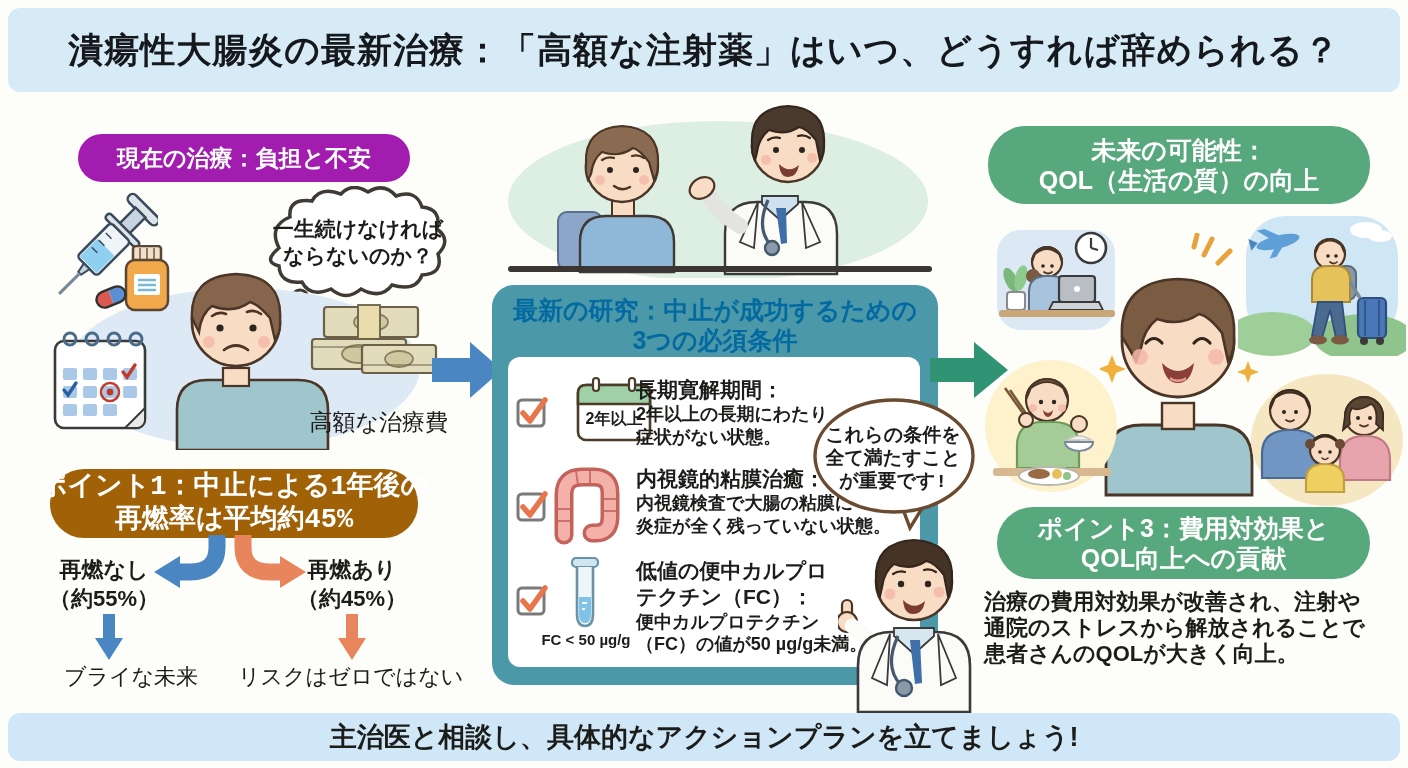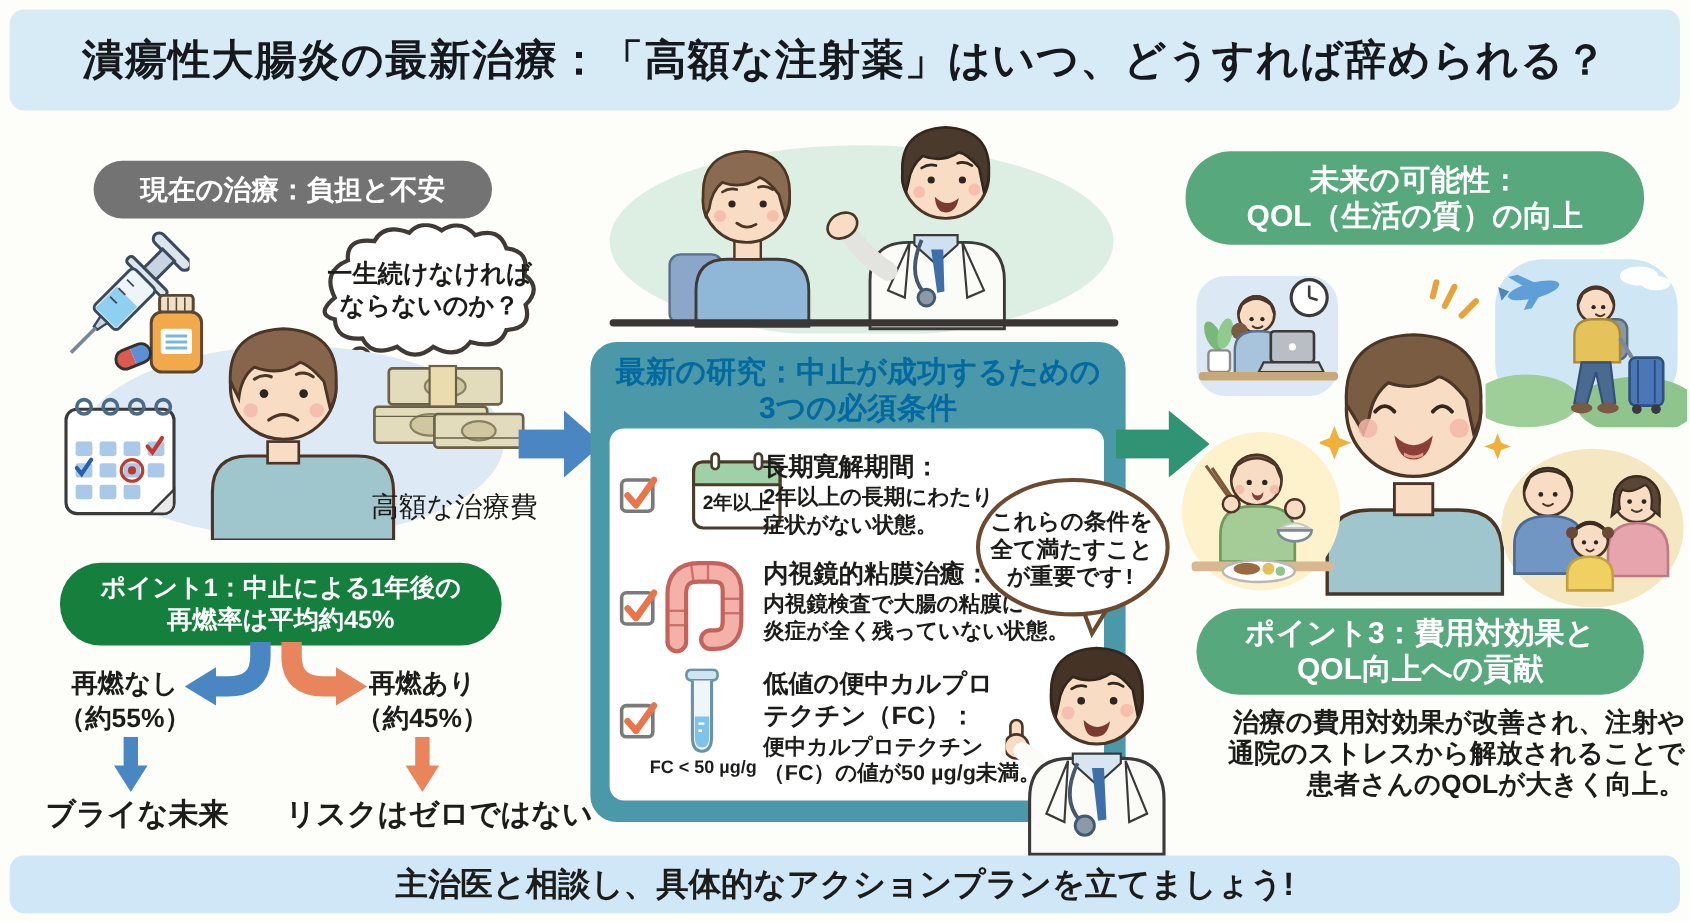--- a/index.html
+++ b/index.html
@@ -4,31 +4,31 @@
 <style>
   html,body{margin:0;padding:0;background:#fff;}
   .stage{position:relative;width:1408px;height:768px;background:#fdfdfa;
          font-family:"Liberation Sans",sans-serif;color:#1c1c1a;overflow:hidden;}
   .abs{position:absolute;}
   .banner{background:#d7ebf7;border-radius:12px;display:flex;align-items:center;justify-content:center;}
   .title{font-size:35px;font-weight:800;letter-spacing:1px;color:#15181c;white-space:nowrap;}
   .pill{display:flex;flex-direction:column;align-items:center;justify-content:center;
         color:#fff;font-weight:800;text-align:center;line-height:1.22;}
   .pill .ln{white-space:nowrap;}
-  .blue-pill{background:#737373;border-radius:26px;font-size:23px;}
-  .blue-pill2{background:#15803d;border-radius:34px;font-size:21px;}
+  .blue-pill{background:#a21caf;border-radius:26px;font-size:23px;}
+  .blue-pill2{background:#a16207;border-radius:34px;font-size:27px;font-family:Liberation Mono, monospace;}
   .teal-box{background:#4a98a8;border-radius:22px;}
   .teal-head{color:#0369a1;font-weight:800;font-size:25px;line-height:1.2;text-align:center;}
   .white-panel{background:#ffffff;border-radius:12px;}
   .green-pill{background:#57a87c;border-radius:38px;font-size:25px;}
   .item-title{font-size:21px;font-weight:800;line-height:1.26;white-space:nowrap;}
   .item-desc{font-size:18px;font-weight:700;line-height:1.24;white-space:nowrap;}
   .fc-caption{font-size:15px;font-weight:700;text-align:center;white-space:nowrap;}
   .branch-label{font-size:22px;font-weight:800;line-height:1.3;text-align:center;white-space:nowrap;}
-  .outcome{font-size:25px;font-weight:700;text-align:left;white-space:nowrap;}
+  .outcome{font-size:22px;font-weight:400;text-align:right;white-space:nowrap;}
   .cost-label{font-size:23px;font-weight:400;text-align:right;white-space:nowrap;}
   .thought-text{font-size:21px;font-weight:800;text-align:center;line-height:1.3;white-space:nowrap;}
   .speech-text{font-size:19px;font-weight:800;text-align:center;line-height:1.22;white-space:nowrap;}
   .point3-body{font-size:22px;font-weight:800;line-height:1.18;white-space:nowrap;}
   .footer-text{font-size:27px;font-weight:800;white-space:nowrap;}
 </style>
 </head>
 <body>
 
 <div class="stage">
@@ -457,21 +457,21 @@
     <circle cx="72" cy="84" r="1.8" fill="#2e2520"></circle>
       <circle cx="82" cy="84" r="1.8" fill="#2e2520"></circle>
     <path d="M74,90 q3,3 6,0" fill="none" stroke="#4a3526" stroke-width="1.6" stroke-linecap="round"></path>
     <path d="M58,124 v-12 q0,-16 19,-16 q19,0 19,16 v12 Z" fill="#f0d060" stroke="#c0a040" stroke-width="2.2"></path>
   </svg>
 
   <div class="abs pill green-pill" style="left:997px;top:507px;width:373px;height:72px;">
     <div class="ln">ポイント3：費用対効果と</div>
     <div class="ln">QOL向上への貢献</div>
   </div>
-  <div class="abs point3-body" style="left:1008px;top:589px;width:396px;text-align:right;">
+  <div class="abs point3-body" style="left:984px;top:589px;width:396px;">
     <div class="ln">治療の費用対効果が改善され、注射や</div>
     <div class="ln">通院のストレスから解放されることで</div>
     <div class="ln">患者さんのQOLが大きく向上。</div>
   </div>
 
   <div class="abs banner" style="left:8px;top:713px;width:1392px;height:48px;border-radius:12px;background:#cfe7f6;">
     <div class="footer-text">主治医と相談し、具体的なアクションプランを立てましょう!</div>
   </div>
 
 </div>

